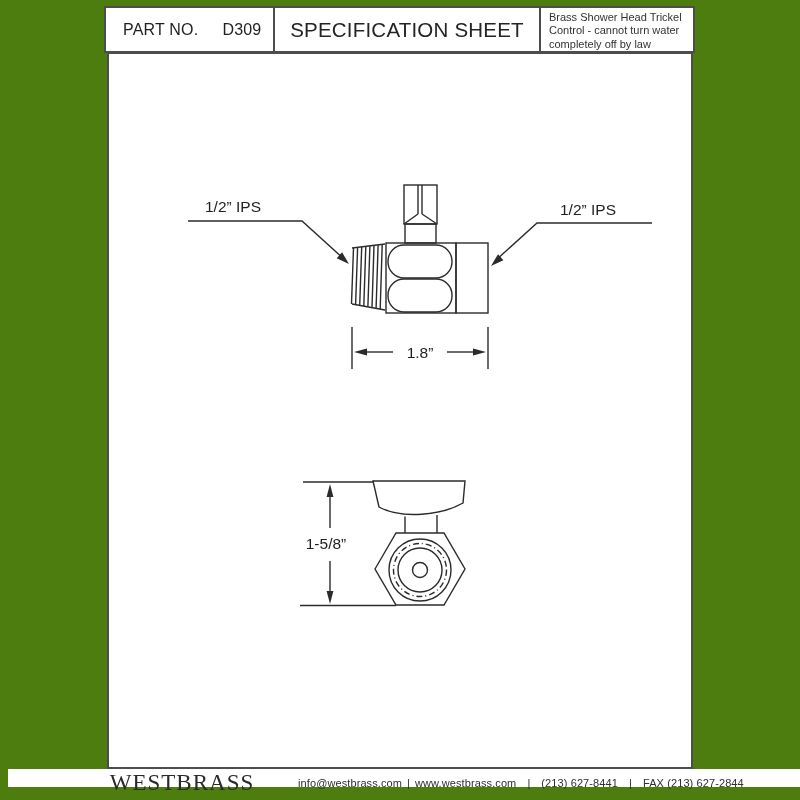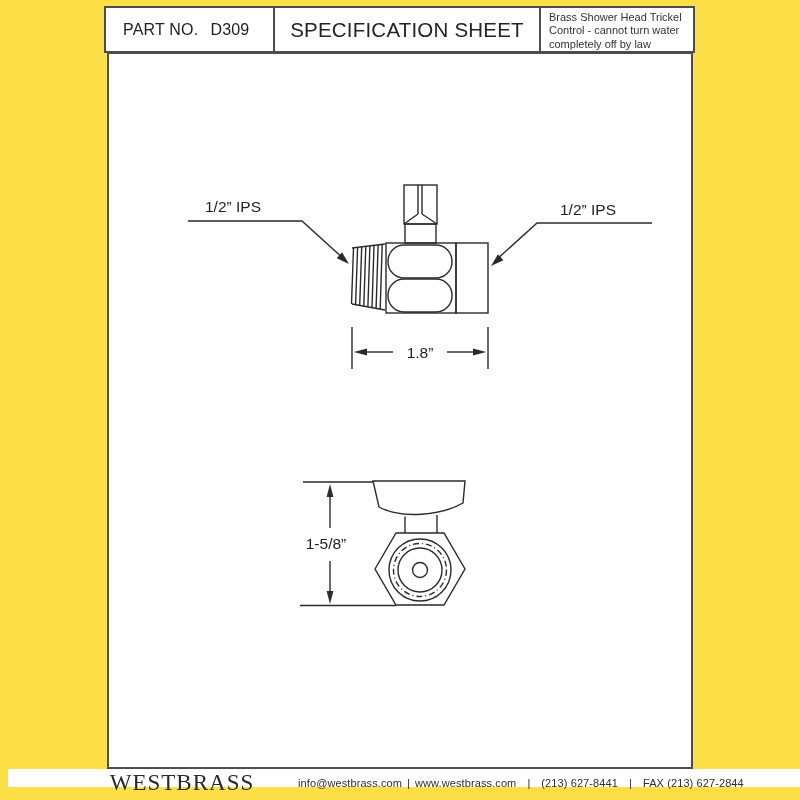--- a/index.html
+++ b/index.html
@@ -1,27 +1,27 @@
 <!DOCTYPE html>
 <html><head>
 <meta charset="utf-8">
 <style>
   html,body{margin:0;padding:0;background:#ffffff;}
   .page{
-    position:relative;width:800px;height:800px;background:#fde047;overflow:hidden;
+    position:relative;width:800px;height:800px;background:#4d7c0f;overflow:hidden;
     font-family:"Liberation Sans", sans-serif;color:#1f1f1f;
   }
   
   .header-box{
     position:absolute;left:104px;top:6px;width:591px;height:47px;
     border:2px solid #4d4d4d;box-sizing:border-box;display:flex;background:#fff;
   }
   .hcell{display:flex;align-items:center;box-sizing:border-box;}
   .hcell-part{width:167px;padding-left:17px;font-size:16px;letter-spacing:.2px;}
-  .hcell-part .num{margin-left:12px;}
+  .hcell-part .num{margin-left:24px;}
   .hcell-title{
     width:268px;border-left:2px solid #4d4d4d;border-right:2px solid #4d4d4d;
     justify-content:center;font-size:20.5px;letter-spacing:.2px;color:#242424;
   }
   .hcell-desc{
     flex:1;align-items:flex-end;padding:4px 6px 0 8px;
     font-size:11px;line-height:13.4px;color:#333;
   }
   
   .main-box{

